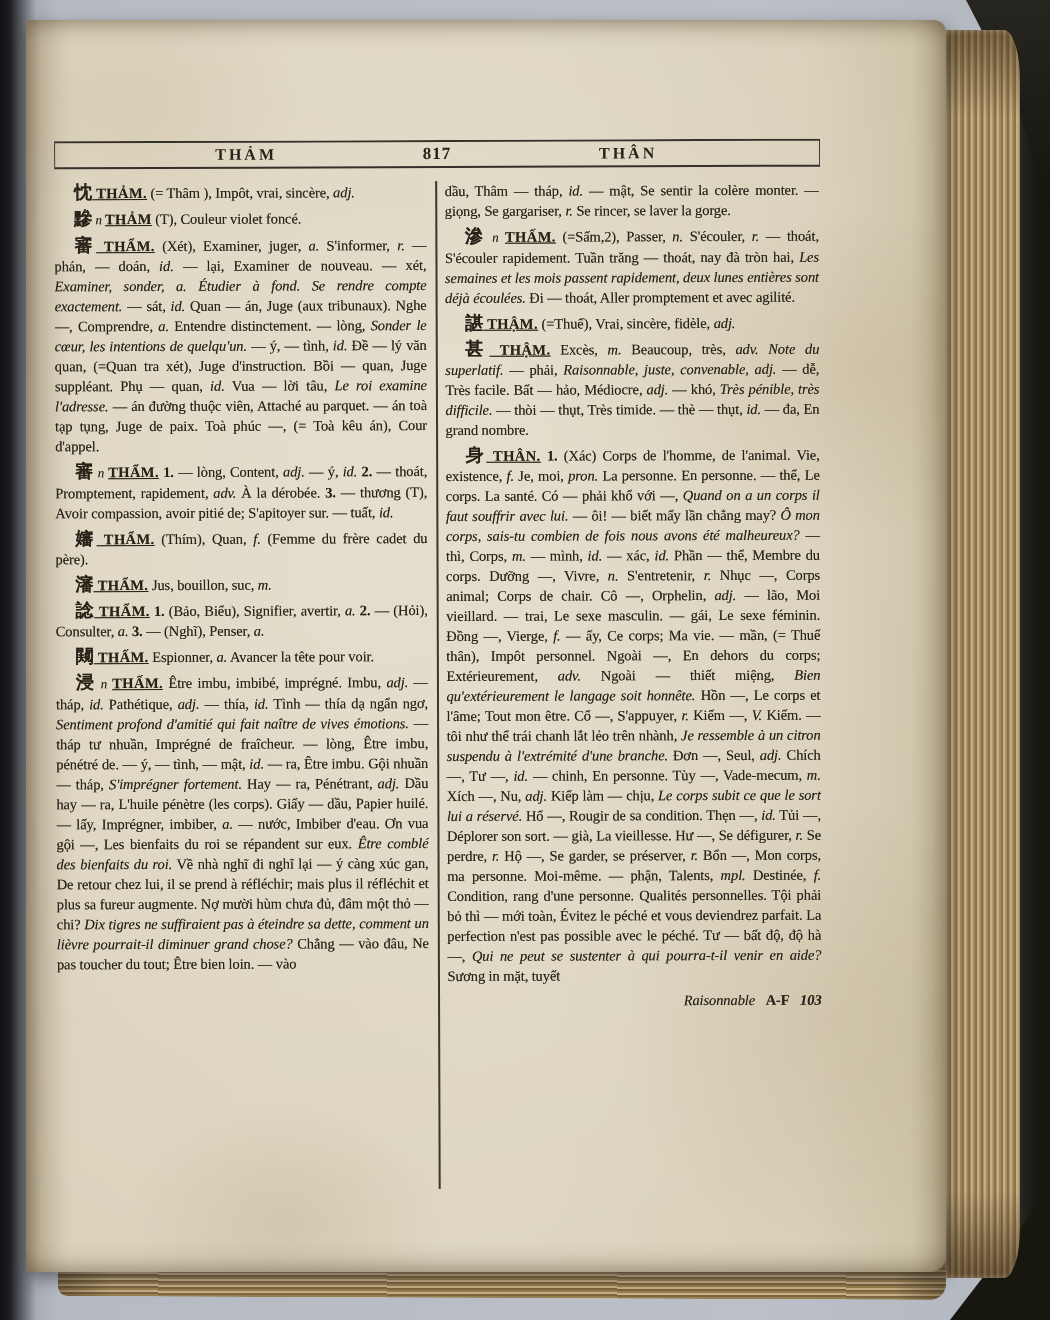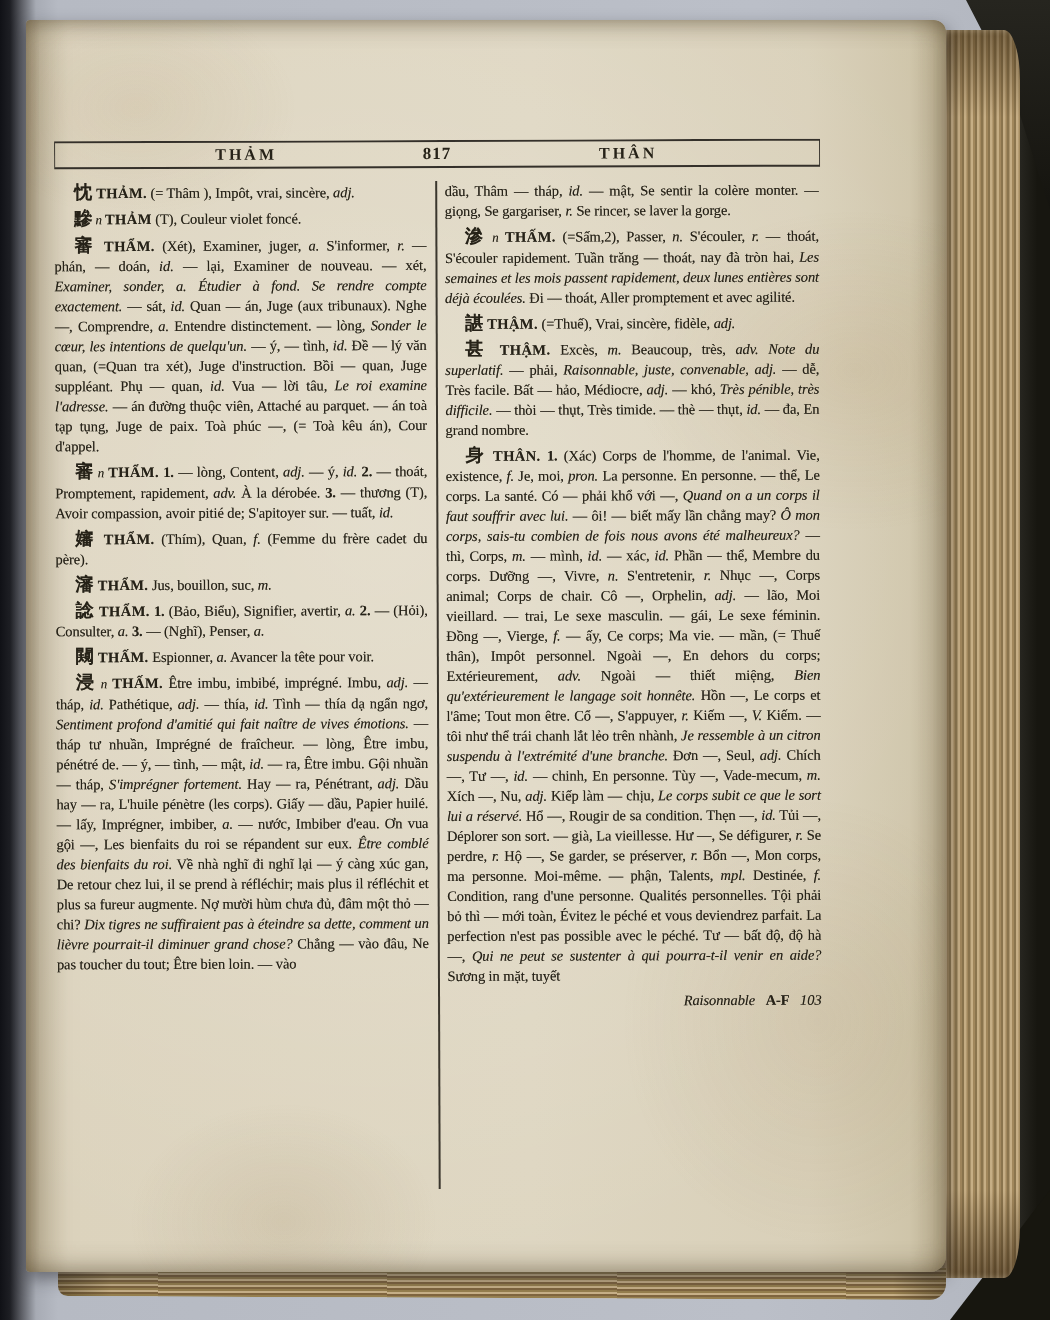--- a/index.html
+++ b/index.html
@@ -74,24 +74,24 @@
     text-shadow:0 0 .4px rgba(42,38,28,.55); }
   .col.left  { width:372px; }
   .col.right { width:374px; }
   .rule { width:1.5px; background:#3a362d; margin:0 8px 0 9px; }
 
   .entry { text-indent:20px; margin-bottom:5px; }
   .entry.cont { text-indent:0; }
   .entry.align-right { text-align:right; text-indent:0; margin-top:3px; }
 
   .s-c  { font-weight:bold; font-size:18px; letter-spacing:0; }
-  .s-h  { font-weight:bold; letter-spacing:.4px; }
+  .s-h  { font-weight:bold; letter-spacing:.4px;text-decoration:underline; }
   .s-i  { font-style:italic; }
   .s-b  { font-weight:bold; }
-  .s-bi { font-weight:normal; font-style:italic; }
+  .s-bi { font-weight:bold; font-style:italic; }
   .s-n  { font-style:italic; font-size:13px; }
 </style>
 </head>
 <body>
 
 <div class="photo">
   <div class="cover-right"></div>
   <div class="cover-topright"></div>
   <div class="cover-bottomright"></div>
   <div class="edges-right"></div>

